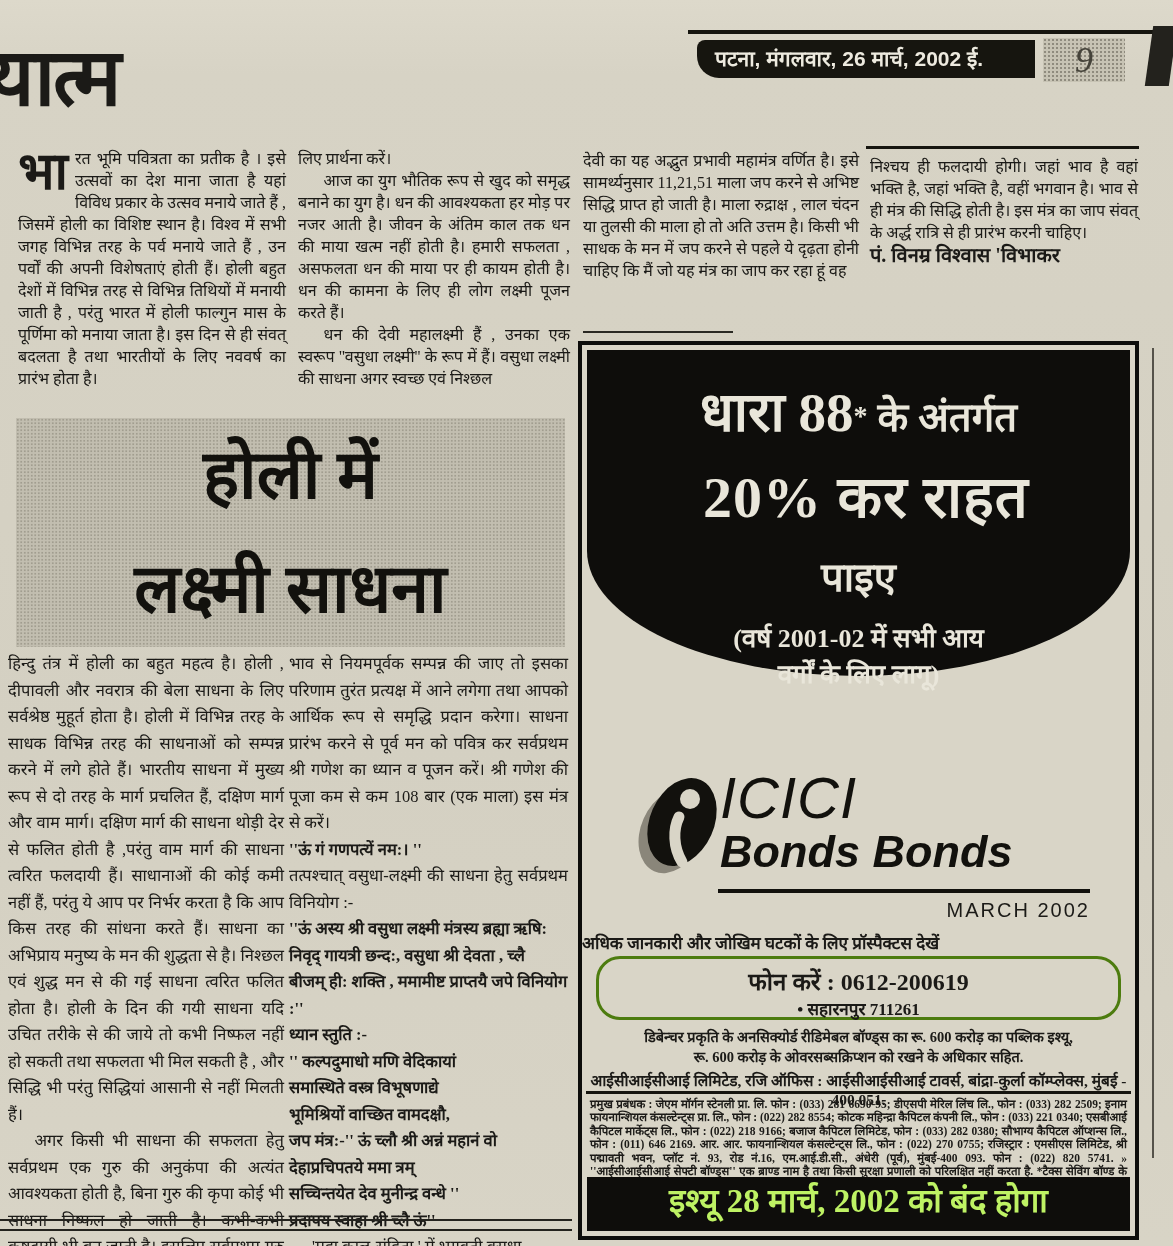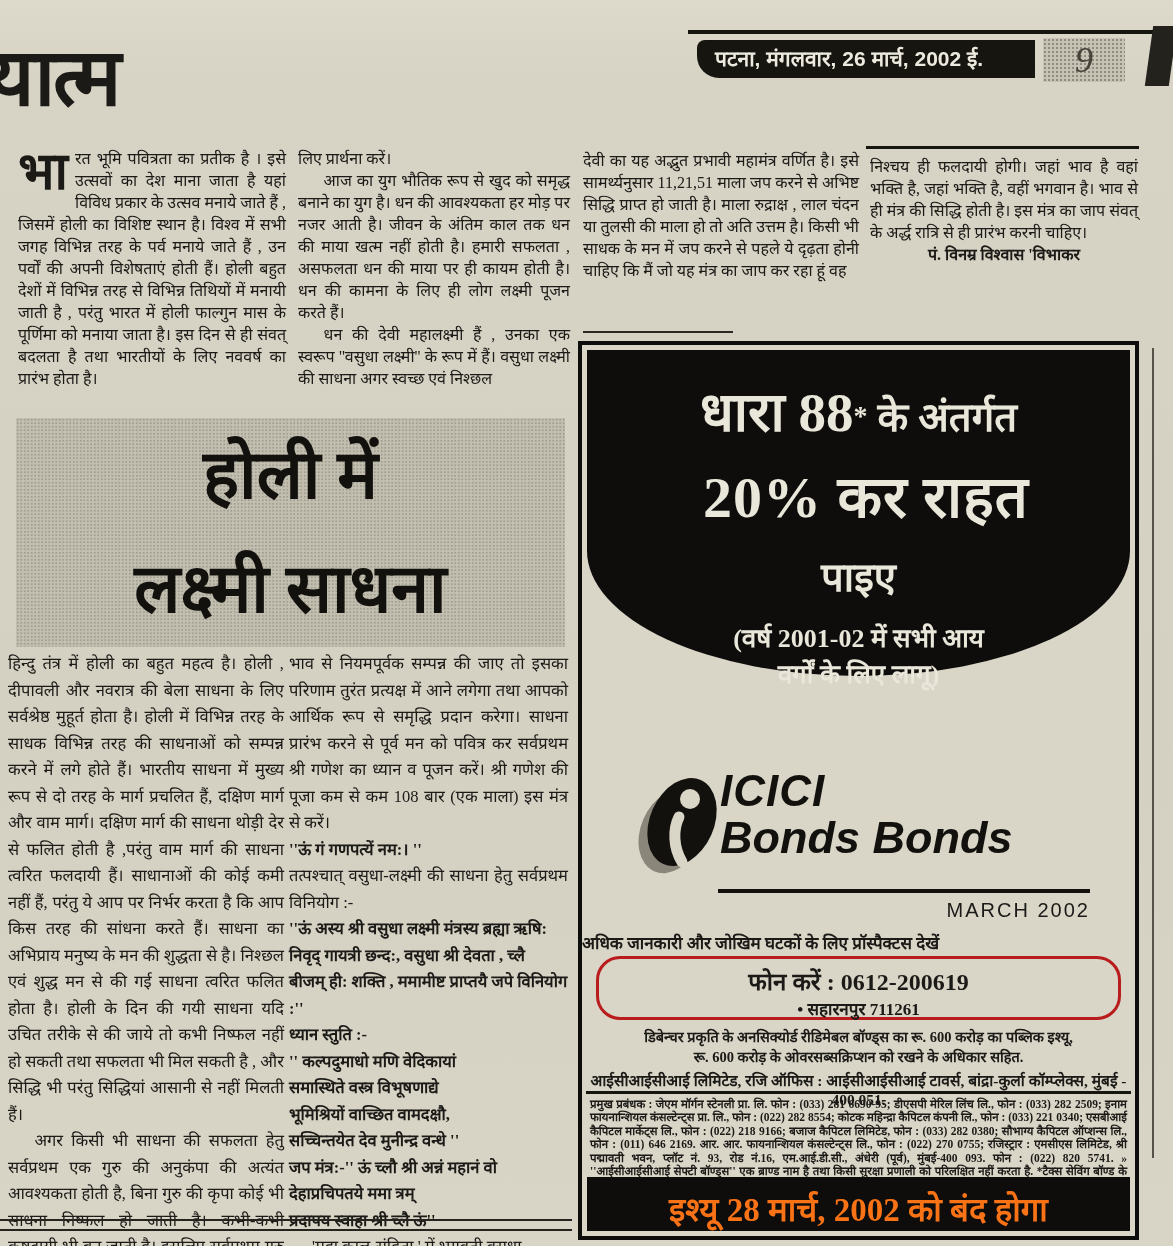--- a/index.html
+++ b/index.html
@@ -32,21 +32,21 @@
   .bodycol{font-size:16px;line-height:22px;text-align:justify;}
   .bodycol p{margin:0;}
   .bodycol p.ind{text-indent:1.6em;}
   .col1{left:18px;top:148px;width:268px;}
   .col2{left:298px;top:148px;width:272px;}
   .col3{left:583px;top:150px;width:276px;}
   .col4{left:870px;top:156px;width:268px;}
   .col4-rule{left:866px;top:146px;width:273px;height:3px;background:#16150f;}
   .col3-rule{left:583px;top:331px;width:150px;height:2px;background:#2a2923;}
   .dropcap{float:left;font-size:52px;line-height:42px;font-weight:bold;padding:3px 7px 0 0;}
-  .byline{margin-top:16px;text-align:center;font-weight:bold;font-size:16px;text-indent:0 !important;}
+  .byline{margin-top:16px;text-align:left;font-weight:bold;font-size:20px;text-indent:0 !important;}
   
   .headline-box{
     left:16px;top:418px;width:549px;height:229px;
     background-color:#c2beb0;
     background-image:radial-gradient(circle,#a19d8f 1px,transparent 1.1px);
     background-size:3.5px 3.5px;
     display:flex;flex-direction:column;align-items:center;justify-content:center;gap:40px;
   }
   .headline-box .hl{font-size:68px;font-weight:800;line-height:1.08;color:#12110d;}
   
@@ -73,39 +73,39 @@
   .adl1 .big{font-size:55px;}
   .adl1 .star{font-size:28px;vertical-align:super;}
   .adl1 .mid{font-size:40px;}
   .adl2{margin-top:8px;font-size:58px;font-weight:bold;letter-spacing:1px;padding-left:15px;}
   .adl3{margin-top:14px;font-size:40px;font-weight:bold;}
   .adl4{margin-top:16px;font-size:26px;font-weight:bold;}
   .adl5{font-size:26px;font-weight:bold;}
   .ad-logo{left:46px;top:420px;width:478px;}
   .logo-row{display:flex;align-items:flex-start;}
   .brand-col{margin-left:-16px;padding-top:4px;font-family:"Liberation Sans",sans-serif;font-style:italic;color:#12110d;}
-  .brand{font-size:44px;font-weight:bold;letter-spacing:1px;line-height:1;}
+  .brand{font-size:58px;font-weight:normal;letter-spacing:1px;line-height:1;}
   .brand-sub{font-size:45px;font-weight:bold;line-height:1;margin-top:2px;}
   .brand-rule{margin-left:90px;width:372px;height:4px;background:#12110d;margin-top:6px;}
   .brand-month{width:462px;text-align:right;font-family:"Liberation Sans",sans-serif;font-size:20px;letter-spacing:2px;margin-top:6px;}
   .ad-info{left:0;top:586px;width:100%;text-align:left;font-weight:bold;font-size:17px;}
   .ad-phone{
-    left:14px;right:14px;top:611px;height:58px;border:3px solid #b91c1c;border-radius:24px;
+    left:14px;right:14px;top:611px;height:58px;border:3px solid #4d7c0f;border-radius:24px;
     text-align:center;
   }
   .phone1{font-size:24px;font-weight:bold;margin-top:5px;}
   .phone2{font-size:17px;font-weight:bold;}
   .ad-issue1{left:0;top:681px;width:100%;text-align:center;font-weight:bold;font-size:14.5px;}
   .ad-issue2{left:0;top:701px;width:100%;text-align:center;font-weight:bold;font-size:14.5px;}
   .ad-address{left:0;top:724px;width:100%;text-align:center;font-weight:bold;font-size:15.5px;}
   .ad-rule{left:4px;right:4px;top:746px;height:3px;background:#16150f;}
   .ad-managers{left:8px;right:8px;top:753px;font-weight:bold;font-size:11.5px;line-height:13.4px;text-align:justify;}
   .ad-close{
-    left:5px;right:5px;bottom:5px;height:54px;background:#0e0d0b;color:#f97316;
-    display:flex;align-items:flex-end;justify-content:center;
+    left:5px;right:5px;bottom:5px;height:54px;background:#0e0d0b;color:#bef264;
+    display:flex;align-items:flex-start;justify-content:center;
     font-size:33px;font-weight:bold;
   }
   .icon-svg{display:block;}
 </style>
 </head>
 <body>
 
 <div class="page">
 
   <div class="abs top-rule"></div>
@@ -153,22 +153,22 @@
     <p>भाव से नियमपूर्वक सम्पन्न की जाए तो इसका परिणाम तुरंत प्रत्यक्ष में आने लगेगा तथा आपको आर्थिक रूप से समृद्धि प्रदान करेगा। साधना प्रारंभ करने से पूर्व मन को पवित्र कर सर्वप्रथम श्री गणेश का ध्यान व पूजन करें। श्री गणेश की पूजा कम से कम 108 बार (एक माला) इस मंत्र से करें।</p>
     <p class="verse">''ऊं गं गणपत्यें नम:। ''</p>
     <p>तत्पश्चात् वसुधा-लक्ष्मी की साधना हेतु सर्वप्रथम विनियोग :-</p>
     <p class="verse">''ऊं अस्य श्री वसुधा लक्ष्मी मंत्रस्य ब्रह्या ऋषि:</p>
     <p class="verse">निवृद् गायत्री छन्द:, वसुधा श्री देवता , च्लै</p>
     <p class="verse">बीजम् ही: शक्ति , ममामीष्ट प्राप्तयै जपे विनियोग :''</p>
     <p class="verse">ध्यान स्तुति :-</p>
     <p class="verse">'' कल्पदुमाधो मणि वेदिकायां</p>
     <p class="verse">समास्थिते वस्त्र विभूषणाद्ये</p>
     <p class="verse">भूमिश्रियों वाच्छित वामदक्षौ,</p>
+    <p class="verse">जप मंत्र:-'' ऊं च्लौ श्री अन्नं महानं वो देहाप्रचिपतये ममा त्रम्</p>
     <p class="verse">सच्चिन्तयेत देव मुनीन्द्र वन्धे ''</p>
-    <p class="verse">जप मंत्र:-'' ऊं च्लौ श्री अन्नं महानं वो देहाप्रचिपतये ममा त्रम्</p>
     <p class="verse">प्रदापय स्वाहा श्री च्लै ऊं''</p>
     <p style="text-indent:1.4em;">'महा काल-संहिता ' में भगवती वसुधा</p>
   </div>
 
   <div class="abs bottom-rule1"></div>
   <div class="abs bottom-rule2"></div>
   <div class="abs right-rule"></div>
 
   <div class="abs ad">
 

